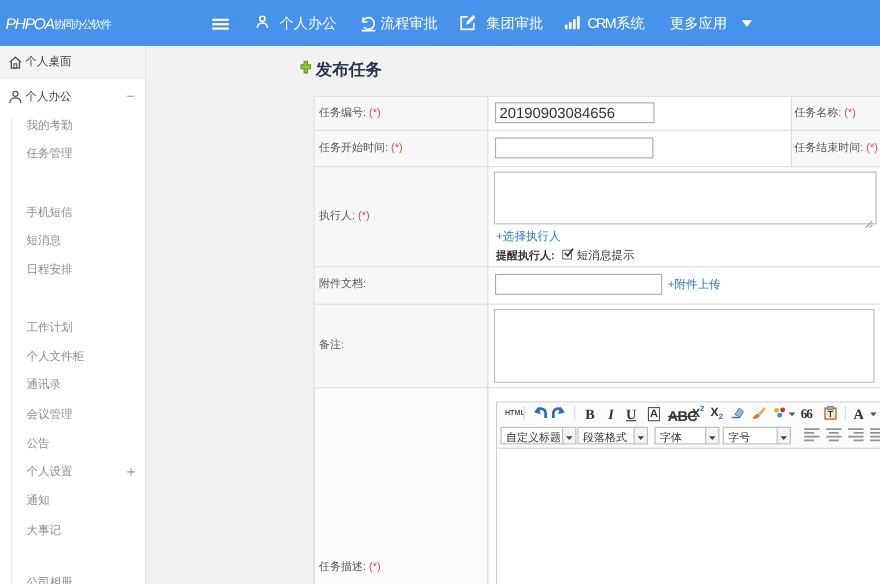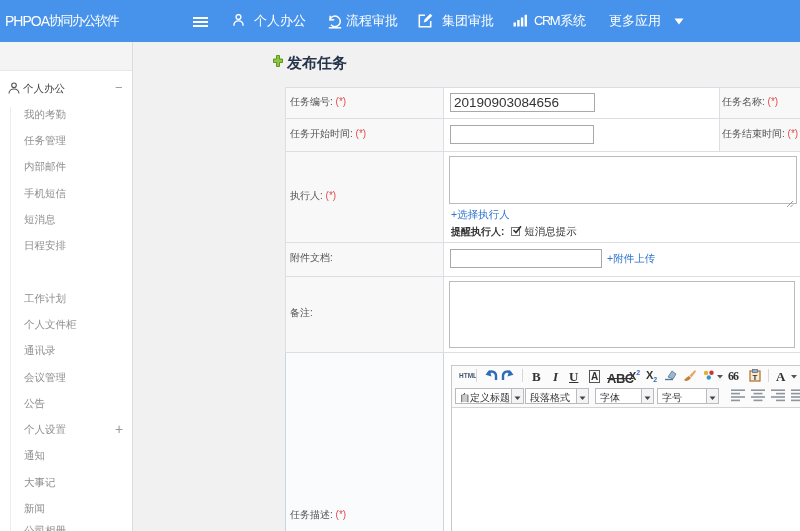--- a/index.html
+++ b/index.html
@@ -34,21 +34,21 @@
 a.lk { color:#2d74cd; text-decoration:none; font-size:10.5px; }
 .tsep { position:absolute; top:3px; width:1px; height:13px; background:#d8d8d8; }
 .tb { position:absolute; top:3px; color:#333; font-weight:bold; }
 .dd { position:absolute; top:4px; height:12px; border:1px solid #b8bcc0; background:#fff; font-size:10px; color:#333; padding:2px 0 0 4px; white-space:nowrap; overflow:hidden; }
 .da { position:absolute; top:4px; width:11px; height:14px; border:1px solid #b8bcc0; background:#f4f4f4; }
 .alico { position:absolute; top:5px; }
 </style>
 </head>
 <body>
 <div class="topbar">
-  <div class="logo"><span style="font-size:14px;letter-spacing:-1px;">PHPOA</span><span style="font-size:13px;letter-spacing:-1.5px;vertical-align:0.8px;">协同办公软件</span></div>
+  <div class="logo"><span style="font-size:14px;letter-spacing:-1px;font-style:italic;">PHPOA</span><span style="font-size:10px;letter-spacing:-1.5px;vertical-align:0.8px;">协同办公软件</span></div>
   <div class="burger">
       <div></div>
       <div></div>
       <div></div>
     </div>
   <div class="navitem" style="left:233px;">
     <svg width="11" height="12" viewBox="0 0 11 12" style="top:13.5px;">
         <circle cx="5.5" cy="3" r="2.4" fill="none" stroke="#fff" stroke-width="1.4"></circle>
         <path d="M0.9 11.7 C0.9 8.2 3.2 6.9 5.5 6.9 C7.8 6.9 10.1 8.2 10.1 11.7" fill="none" stroke="#fff" stroke-width="1.4"></path>
       </svg>
@@ -84,37 +84,42 @@
   <div class="navitem" style="left:674px;">
       <svg width="10" height="7" viewBox="0 0 10 7" style="top:18px;">
         <path d="M0.5 0.5 L5 6.5 L9.5 0.5 Z" fill="#fff"></path>
       </svg>
     </div>
 </div>
 
 <div class="sidebar">
   <div class="sb-desktop"></div>
   <div class="subline"></div>
+  <div class="sb-item sb-main" style="top:1px;">
+    <svg class="sb-ico" width="12" height="12" viewBox="0 0 12 12" style="top:8px;">
+        <path d="M0.8 5.5 L6 1 L11.2 5.5" fill="none" stroke="#555" stroke-width="1.2"></path>
+        <path d="M2.3 5 L2.3 11 L9.7 11 L9.7 5" fill="none" stroke="#555" stroke-width="1.2"></path>
+        <rect x="4.7" y="7" width="2.6" height="4" fill="none" stroke="#555" stroke-width="1"></rect>
+      </svg>
+    <span class="sb-txt1">个人桌面</span>
+  </div>
   <div class="sb-item sb-main" style="top:33px;">
     <svg class="sb-ico" width="12" height="12" viewBox="0 0 12 12" style="top:7px;">
         <circle cx="6" cy="3.3" r="2.3" fill="none" stroke="#555" stroke-width="1.1"></circle>
         <path d="M1 11.6 C1 8.3 3.3 7 6 7 C8.7 7 11 8.3 11 11.6" fill="none" stroke="#555" stroke-width="1.1"></path>
       </svg>
     <span class="sb-txt1">个人办公</span>
     <span class="sb-sign">−</span>
   </div>
   <div class="sb-item sb-sub" style="top:59px;">
       <span class="sb-txt2">我的考勤</span>
     </div>
   <div class="sb-item sb-sub" style="top:85px;">
       <span class="sb-txt2">任务管理</span>
     </div>
-  <div class="sb-item sb-sub" style="top:111px;">
-      <span class="sb-txt2">内部邮件</span>
-    </div>
   <div class="sb-item sb-sub" style="top:138px;">
       <span class="sb-txt2">手机短信</span>
     </div>
   <div class="sb-item sb-sub" style="top:164px;">
       <span class="sb-txt2">短消息</span>
     </div>
   <div class="sb-item sb-sub" style="top:190px;">
       <span class="sb-txt2">日程安排</span>
     </div>
   <div class="sb-item sb-sub" style="top:243px;padding-left:12px;">
@@ -134,23 +139,20 @@
     </div>
   <div class="sb-item sb-sub" style="top:374px;">
       <span class="sb-txt2">个人设置</span>
       <span class="sb-sign" style="font-size:14px;">+</span>
     </div>
   <div class="sb-item sb-sub" style="top:400px;">
       <span class="sb-txt2">通知</span>
     </div>
   <div class="sb-item sb-sub" style="top:427px;">
       <span class="sb-txt2">大事记</span>
-    </div>
-  <div class="sb-item sb-sub" style="top:453px;">
-      <span class="sb-txt2">新闻</span>
     </div>
   <div class="sb-item sb-sub" style="top:475px;">
       <span class="sb-txt2">公司相册</span>
     </div>
 </div>
 
 <div class="main">
   <svg class="plusico" width="10" height="12" viewBox="0 0 10 12">
       <path d="M3.5 0.5 L6.5 0.5 L6.5 4 L9.5 4 L9.5 7.5 L6.5 7.5 L6.5 11.5 L3.5 11.5 L3.5 7.5 L0.5 7.5 L0.5 4 L3.5 4 Z" fill="#8cc63e" stroke="#5f9421" stroke-width="1"></path>
     </svg>

